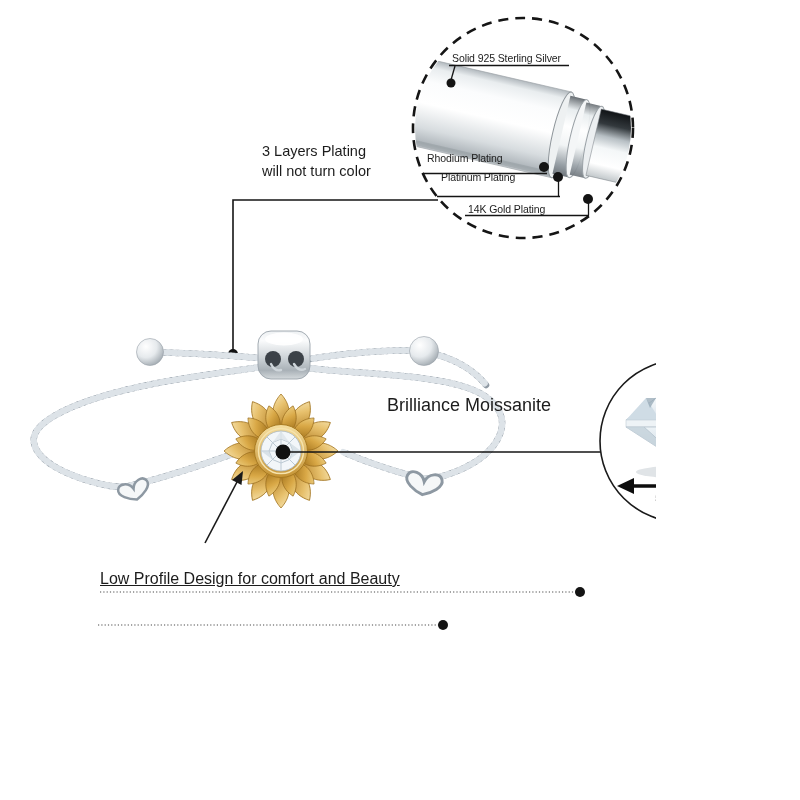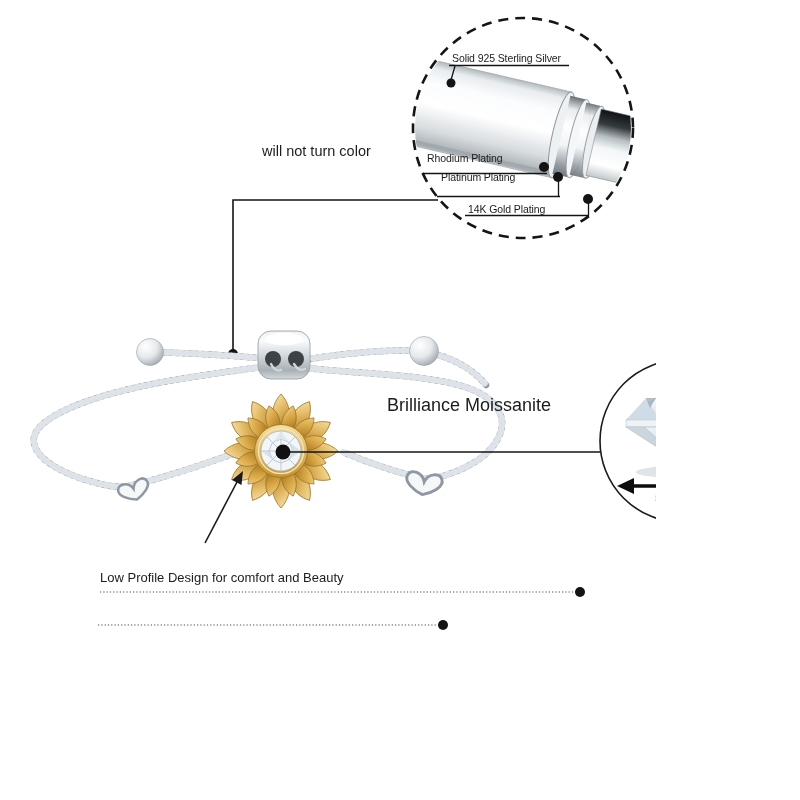--- a/index.html
+++ b/index.html
@@ -5,21 +5,21 @@
   html,body{margin:0;padding:0;background:#ffffff;}
   .stage{
     position:relative;width:656px;height:800px;background:#ffffff;overflow:hidden;
     font-family:"Liberation Sans",sans-serif;color:#1c1c1c;
   }
   .stage svg{position:absolute;left:0;top:0;}
   .lbl{position:absolute;white-space:nowrap;color:#1c1c1c;z-index:5;}
   .lbl-sm{font-size:10.5px;letter-spacing:-0.1px;}
   .lbl-note{font-size:14.5px;line-height:20px;}
   .lbl-stone{font-size:18px;line-height:23px;}
-  .lbl-feature{font-size:13px;}
+  .lbl-feature{font-size:16px;text-decoration:underline;}
   .lbl-size{font-size:13px;}
 </style>
 </head>
 <body>
 
 <div class="stage">
 
   <svg width="800" height="800" viewBox="0 0 800 800">
     <defs>
       <linearGradient id="tubeGrad" x1="0" y1="0" x2="0" y2="1">
@@ -259,20 +259,21 @@
     <line x1="98" y1="625" x2="439" y2="625" stroke="#4a4a4a" stroke-width="1.1" stroke-dasharray="1.2 2.1"></line>
     <circle cx="443" cy="625" r="5" fill="#141414"></circle>
   </svg>
 
   <div class="lbl lbl-sm" style="left:452px;top:52px;">Solid 925 Sterling Silver</div>
   <div class="lbl lbl-sm" style="left:427px;top:152px;">Rhodium Plating</div>
   <div class="lbl lbl-sm" style="left:441px;top:171px;">Platinum Plating</div>
   <div class="lbl lbl-sm" style="left:468px;top:203px;">14K Gold Plating</div>
 
   <div class="lbl lbl-note" style="left:262px;top:141px;">
+    <div>3 Layers Plating</div>
     <div>will not turn color</div>
   </div>
 
   <div class="lbl lbl-stone" style="left:387px;top:394px;">
     <div>Brilliance Moissanite</div>
   </div>
 
   <div class="lbl lbl-size" style="left:655px;top:490px;">5mm</div>
 
   <div class="lbl lbl-feature" style="left:100px;top:570px;">Low Profile Design for comfort and Beauty</div>

